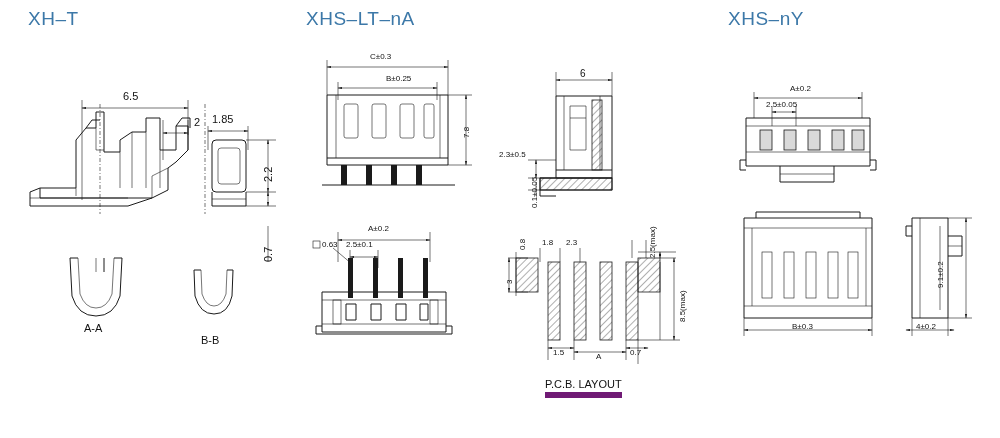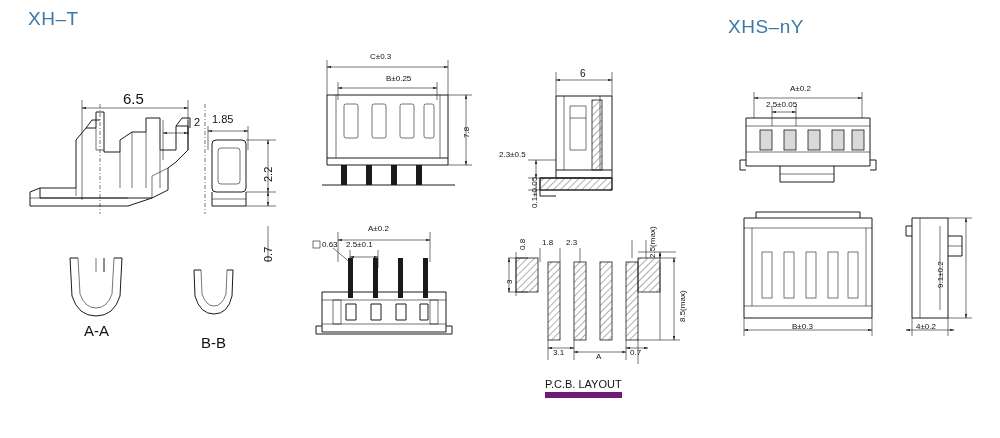--- a/index.html
+++ b/index.html
@@ -20,38 +20,39 @@
   }
   .lbl{
     position:absolute;
     color:#111;
     white-space:nowrap;
     font-family:"Liberation Sans", sans-serif;
   }
   .dim{font-size:8px;}
   .dim10{font-size:10px;}
   .dim11{font-size:11px;}
-  .dim12{font-size:15px;}
+  .dim12{font-size:11px;}
   .vert{transform-origin:0 0;}
   svg{position:absolute;left:0;top:0;overflow:visible;}
   .ln{stroke:#1a1a1a;stroke-width:1;fill:none;}
   .thin{stroke:#1a1a1a;stroke-width:0.6;fill:none;}
   .dash{stroke:#1a1a1a;stroke-width:0.6;fill:none;stroke-dasharray:4 2 1 2;}
   .fillg{fill:#d9d9d9;stroke:#1a1a1a;stroke-width:0.8;}
   .fillk{fill:#1a1a1a;stroke:none;}
   .hatch{fill:url(#hatchpat);stroke:#1a1a1a;stroke-width:0.8;}
   .under{border-bottom:6px solid #701a75;}
 </style>
 </head>
 <body>
 
 <div class="sheet">
 
   <div class="title" style="left:28px;top:8px;">XH–T</div>
-  <div class="title" style="left:728px;top:16px;">XHS–nY</div>
+  <div class="title" style="left:306px;top:8px;">XHS–LT–nA</div>
+  <div class="title" style="left:728px;top:8px;">XHS–nY</div>
 
   <svg width="1000" height="438">
     <defs>
       <pattern id="hatchpat" width="5" height="5" patternTransform="rotate(45)" patternUnits="userSpaceOnUse">
         <line x1="0" y1="0" x2="0" y2="5" stroke="#1a1a1a" stroke-width="0.7"></line>
       </pattern>
       <marker id="arrL" markerWidth="8" markerHeight="6" refX="7" refY="3" orient="auto">
         <path d="M8,3 L0,1.2 L0,4.8 z" fill="#1a1a1a"></path>
       </marker>
       <marker id="arrR" markerWidth="8" markerHeight="6" refX="1" refY="3" orient="auto">
@@ -332,21 +333,21 @@
   <div class="lbl dim" style="left:368px;top:224px;">A±0.2</div>
   <div class="lbl dim" style="left:346px;top:240px;">2.5±0.1</div>
   <div class="lbl dim" style="left:322px;top:240px;">0.63</div>
 
   <div class="lbl dim vert" style="left:518px;top:250px;transform:rotate(-90deg);">0.8</div>
   <div class="lbl dim" style="left:542px;top:238px;text-align:center;">1.8</div>
   <div class="lbl dim" style="left:566px;top:238px;">2.3</div>
   <div class="lbl dim vert" style="left:648px;top:258px;transform:rotate(-90deg);">2.5(max)</div>
   <div class="lbl dim vert" style="left:505px;top:284px;transform:rotate(-90deg);">3</div>
   <div class="lbl dim vert" style="left:678px;top:322px;transform:rotate(-90deg);">8.5(max)</div>
-  <div class="lbl dim" style="left:553px;top:348px;">3.1</div>
+  <div class="lbl dim" style="left:553px;top:348px;">1.5</div>
   <div class="lbl dim" style="left:596px;top:352px;">A</div>
   <div class="lbl dim" style="left:630px;top:348px;">0.7</div>
   <div class="lbl dim11 under" style="left:545px;top:378px;padding-bottom:2px;">P.C.B. LAYOUT</div>
 
   <div class="lbl dim" style="left:790px;top:84px;">A±0.2</div>
   <div class="lbl dim" style="left:766px;top:100px;">2.5±0.05</div>
   <div class="lbl dim vert" style="left:936px;top:288px;transform:rotate(-90deg);">9.1±0.2</div>
   <div class="lbl dim" style="left:792px;top:322px;">B±0.3</div>
   <div class="lbl dim" style="left:916px;top:322px;">4±0.2</div>
 

